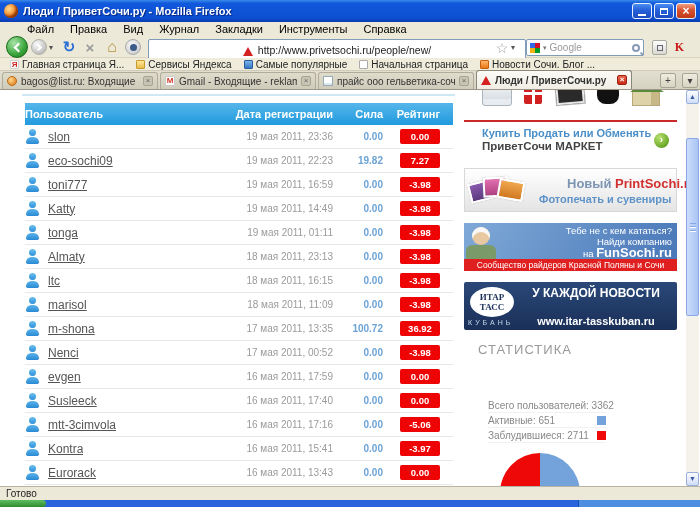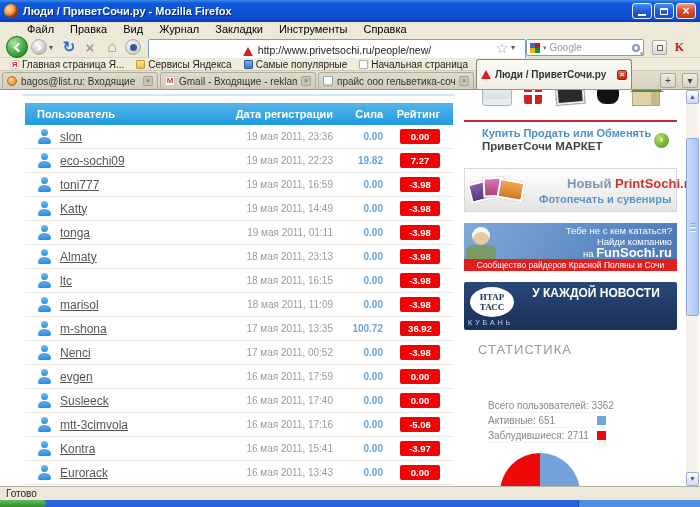--- a/index.html
+++ b/index.html
@@ -83,21 +83,21 @@
   .bm-ic.popular { background:linear-gradient(#7ab4e8,#3a78c8); border:1px solid #2a5a9a; }
   .bm-ic.page { background:#fff; border:1px solid #aaa; }
   .bm-ic.rss { background:linear-gradient(#ffb868,#e87818); border:1px solid #c86010; }
 
   
   .tabbar { position:absolute; left:0; top:71px; width:700px; height:19px;
     background:linear-gradient(#e3dfd0,#d6d2c2); border-bottom:1px solid #9a968a; display:flex; align-items:flex-end; }
   .tab { width:156px; height:17px; margin-left:2px; background:linear-gradient(#e0dccc,#cfcbba);
     border:1px solid #b0ac9c; border-bottom:none; border-radius:3px 3px 0 0; display:flex; align-items:center;
     padding:0 4px; gap:4px; font-size:10px; color:#333; }
-  .tab.active { background:linear-gradient(#fbfaf6,#f0eee4); border-color:#8a8678; height:30px; font-weight:bold; }
+  .tab.active { background:linear-gradient(#fbfaf6,#f0eee4); border-color:#8a8678; height:19px; font-weight:bold; }
   .tab-label { flex:1; white-space:nowrap; overflow:hidden; }
   .tab-close { width:10px; height:10px; flex:none; background:#c8c4b4; border:1px solid #a8a494; border-radius:2px;
     color:#666; font-size:8px; line-height:8px; text-align:center; }
   .tab.active .tab-close { background:linear-gradient(#e86a50,#c82818); border-color:#a02010; color:#fff; }
   .t-ic { width:10px; height:10px; flex:none; }
   .t-ic.globe { border-radius:50%; background:radial-gradient(circle at 35% 35%, #ffd890, #e89030 70%); border:1px solid #b86a18; }
   .t-ic.gmail { background:#fff; border:1px solid #ccc; color:#d43a2a; font-size:8px; font-weight:bold; line-height:8px; text-align:center; }
   .t-ic.doc { background:#fff; border:1px solid #9ab; box-shadow:inset 0 -2px 0 #dde5ef; }
   .t-ic.ps { width:0; height:0; border-left:5px solid transparent; border-right:5px solid transparent;
     border-bottom:9px solid #d42222; background:none; }
@@ -107,21 +107,21 @@
 
   
   .content { position:absolute; left:0; top:90px; width:700px; height:396px; background:#fff; overflow:hidden; }
   .topstrip { position:absolute; left:22px; top:4px; width:433px; height:2px; background:#cfe8f6; }
 
   
   .ptable { position:absolute; left:25px; top:13px; width:428px; }
   .thead { height:22px; background:linear-gradient(#56b6ea,#209ade); display:flex; align-items:center;
     color:#fff; font-size:11px; font-weight:bold; }
   .trow { height:24px; display:flex; align-items:center; border-bottom:1px solid #e9e9e9; }
-  .c-user { flex:1; display:flex; align-items:center; padding-left:12px; gap:8px; min-width:0; }
+  .c-user { flex:1; display:flex; align-items:center; gap:8px; min-width:0; }
   .c-date { width:105px; text-align:right; font-size:10px; color:#9a9a9a; }
   .c-sila { width:50px; text-align:right; font-size:10px; font-weight:bold; color:#6ba3d6; }
   .c-rate { width:70px; display:flex; justify-content:flex-end; padding-right:13px; }
   .thead .c-user { font-size:11px; }
   .uicon { width:15px; height:15px; position:relative; flex:none; }
   .uicon::before { content:""; position:absolute; top:0; left:4px; width:7px; height:7px; border-radius:50%;
     background:linear-gradient(#6cc0f0,#2d8fd8); }
   .uicon::after { content:""; position:absolute; bottom:0; left:1px; width:13px; height:7px;
     border-radius:6px 6px 2px 2px; background:linear-gradient(#5ab4ec,#2a88d2); }
   .uname { font-size:12px; color:#555; text-decoration:underline; white-space:nowrap; overflow:hidden; }
@@ -554,20 +554,21 @@
       <div class="fun-strip">Сообщество райдеров Красной Поляны и Сочи</div>
     </div>
 
     <div class="sb-itar">
       <div class="itar-oval">
         <span>ИТАР</span>
           <span>ТАСС</span>
       </div>
       <div class="itar-kuban">КУБАНЬ</div>
       <div class="itar-l1">У КАЖДОЙ НОВОСТИ</div>
+      <div class="itar-url">www.itar-tasskuban.ru</div>
     </div>
 
     <div class="stats-head">СТАТИСТИКА</div>
     <div class="stats-box">
       <div class="stat-line">
         <span>Всего пользователей: 3362</span>
           <span class="sq none"></span>
       </div>
       <div class="stat-line">
         <span>Активные: 651</span>

